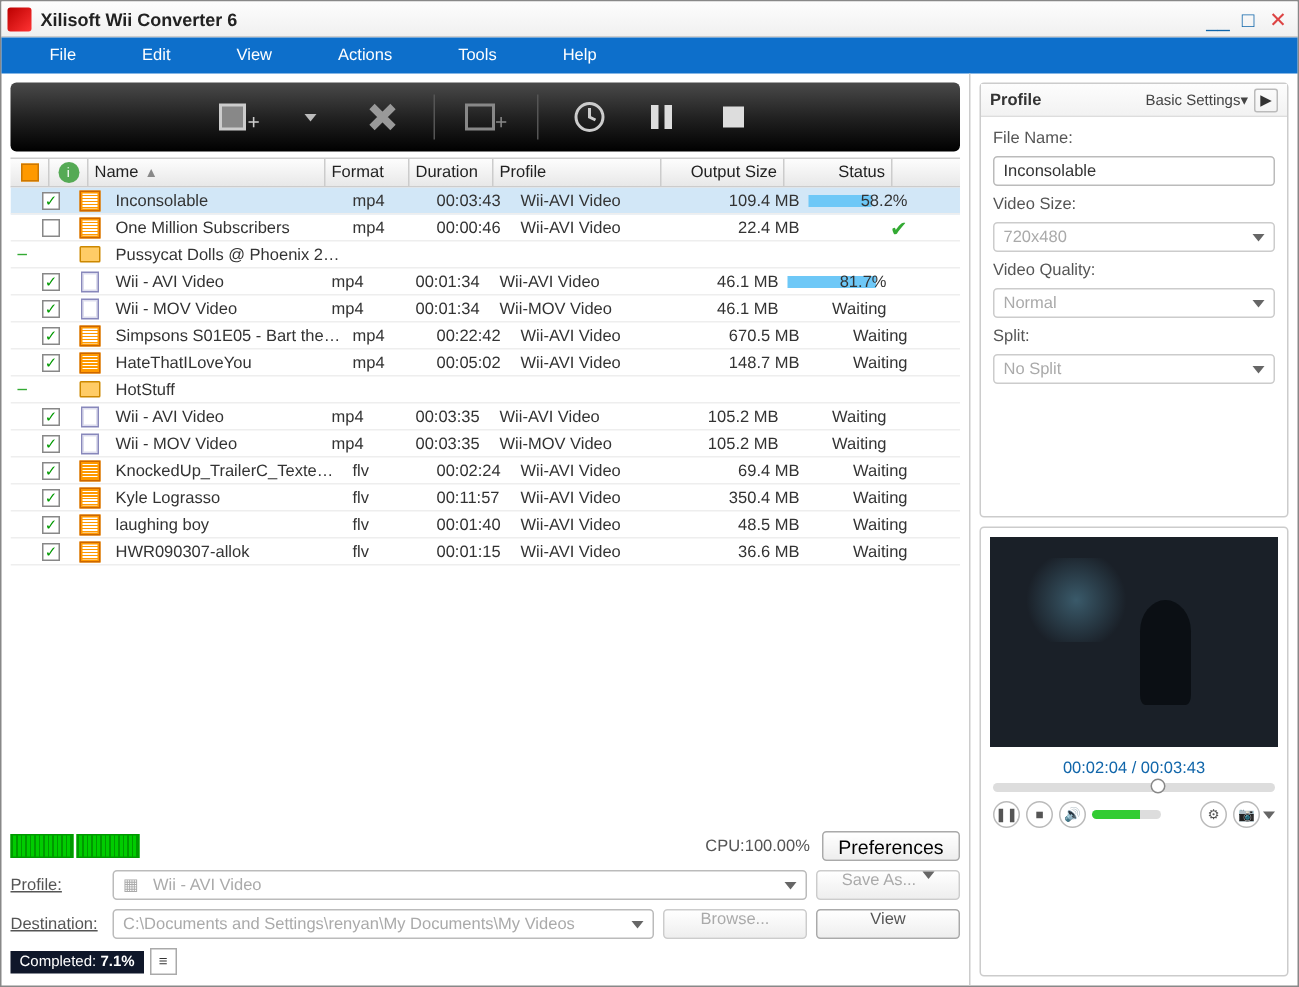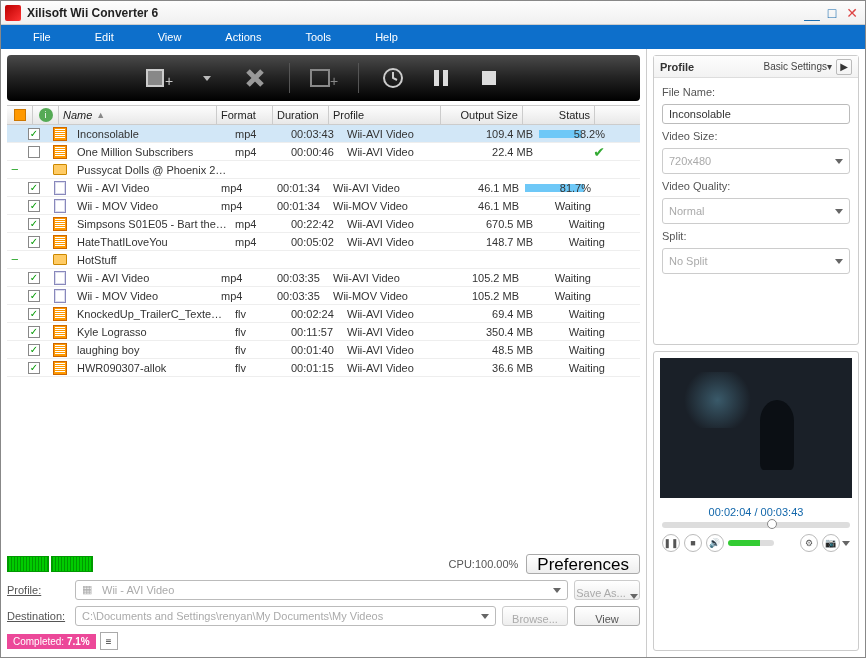--- a/index.html
+++ b/index.html
@@ -17,21 +17,21 @@
 .content { flex: 1; display: flex; }
 .leftpane { width: 646px; display: flex; flex-direction: column; border-right: 1px solid #ccc; }
 .toolbar { height: 46px; margin: 6px 6px 4px 6px; background: linear-gradient(#4a4a4a,#222 50%,#000); border-radius: 4px; display: flex; align-items: center; justify-content: center; gap: 8px; }
 .toolbar .sep { width: 1px; height: 30px; background: #555; margin: 0 6px; }
 .tbtn { width: 40px; height: 36px; display: flex; align-items: center; justify-content: center; color: #ccc; cursor: pointer; }
 .tbtn svg { fill: #bbb; }
 .listhdr { height: 20px; display: flex; background: linear-gradient(#fdfdfd,#e8e8e8); border-top: 1px solid #ccc; border-bottom: 1px solid #ccc; margin: 0 6px; font-size: 11px; color: #222; }
 .listhdr .hcell { border-right: 1px solid #ccc; padding: 2px 4px; display: flex; align-items: center; }
 .hcell.chk { width: 26px; justify-content: center; }
 .hcell.ico { width: 26px; justify-content: center; }
-.hcell.nm { width: 158px; font-style: italic; }
+.hcell.nm { width: 158px; }
 .hcell.fmt { width: 56px; }
 .hcell.dur { width: 56px; }
 .hcell.prf { width: 112px; }
 .hcell.osz { width: 82px; justify-content: flex-end; }
 .hcell.st { width: 72px; justify-content: flex-end; text-align: right; }
 .hcell.sp { flex: 1; border-right: none; }
 .hcell .sort { margin-left: 4px; color: #888; font-size: 9px; }
 .chkbox { width: 12px; height: 12px; border: 1px solid #888; background: #fff; display: inline-flex; align-items: center; justify-content: center; font-size: 10px; color: #090; }
 .chkbox.orange { background: #f90; border-color: #c70; }
 .filelist { flex: 1; margin: 0 6px; overflow: hidden; }
@@ -55,42 +55,42 @@
 .fileicon::after { content: ""; position: absolute; left: 1px; right: 1px; top: 1px; bottom: 1px; background: repeating-linear-gradient(#fff,#fff 1px,#f90 1px,#f90 2px); }
 .foldericon { width: 14px; height: 11px; background: #fc6; border: 1px solid #c80; border-radius: 1px; }
 .listicon { width: 12px; height: 14px; background: #fff; border: 1px solid #88b; box-shadow: inset 0 0 0 1px #dde; }
 .infoicon { width: 14px; height: 14px; border-radius: 50%; background: #5a5; color: #fff; text-align: center; line-height: 14px; font-size: 9px; }
 .checkmark { color: #3a3; font-size: 14px; }
 .bottomstats { height: 22px; margin: 4px 6px 2px 6px; display: flex; align-items: center; }
 .cpugraph { display: flex; gap: 2px; }
 .cpubar { width: 42px; height: 16px; background: #0c0; border: 1px solid #090; position: relative; }
 .cpubar::after { content:""; position:absolute; inset:0; background: repeating-linear-gradient(90deg, rgba(0,0,0,.25) 0 1px, transparent 1px 3px); }
 .cputxt { flex: 1; text-align: right; color: #555; margin-right: 8px; }
-.prefbtn { height: 20px; padding: 0 10px; border: 1px solid #aaa; border-radius: 3px; background: linear-gradient(#fff,#eee); cursor: pointer; font-size: 17px; }
+.prefbtn { height: 20px; padding: 0 10px; border: 1px solid #aaa; border-radius: 3px; background: linear-gradient(#fff,#eee); cursor: pointer; font-size: 13px; }
 .footerrow { height: 22px; margin: 2px 6px; display: flex; align-items: center; gap: 6px; color: #555; }
 .footerrow .lbl { text-decoration: underline; width: 62px; }
 .footerrow .drop { flex: 1; height: 20px; border: 1px solid #bbb; border-radius: 3px; background: #fff; display: flex; align-items: center; padding: 0 6px; color: #aaa; }
 .footerrow .drop .ficon { width: 14px; height: 14px; margin-right: 6px; }
 .footerrow .drop .arr { margin-left: auto; color: #888; }
-.footerrow .btn { width: 66px; height: 20px; border: 1px solid #aaa; border-radius: 3px; background: linear-gradient(#fff,#eee); font-size: 11px; display: flex; align-items: flex-end; justify-content: center; cursor: pointer; }
+.footerrow .btn { width: 96px; height: 20px; border: 1px solid #aaa; border-radius: 3px; background: linear-gradient(#fff,#eee); font-size: 11px; display: flex; align-items: flex-start; justify-content: center; cursor: pointer; }
 .footerrow .btn.dis { color: #aaa; border-color: #ccc; }
 .statusbar { height: 20px; margin: 2px 6px 6px 6px; display: flex; align-items: center; font-size: 10px; }
-.statusbar .green { background: #ec4899; color: #fff; padding: 2px 6px; }
+.statusbar .green { background: #0f172a; color: #fff; padding: 2px 6px; }
 .statusbar .rest { flex: 1; background: #444; color: #fff; padding: 2px 6px; overflow: hidden; white-space: nowrap; }
 .statusbar .sbicon { width: 18px; height: 18px; border: 1px solid #aaa; margin-left: 4px; display: flex; align-items: center; justify-content: center; cursor: pointer; }
 .rightpane { width: 218px; display: flex; flex-direction: column; padding: 6px; gap: 6px; }
 .panel { border: 1px solid #ccc; border-radius: 3px; background: #fff; display: flex; flex-direction: column; }
 .panel.profile { flex: 0 0 auto; height: 290px; }
 .panelhdr { height: 22px; border-bottom: 1px solid #ddd; display: flex; align-items: center; padding: 0 6px; background: linear-gradient(#fdfdfd,#f2f2f2); }
 .panelhdr .ptitle { font-weight: bold; color: #333; }
 .panelhdr .psel { margin-left: auto; color: #444; font-size: 10px; cursor: pointer; }
 .panelhdr .parrow { width: 16px; height: 16px; border: 1px solid #bbb; border-radius: 2px; margin-left: 4px; display: flex; align-items: center; justify-content: center; font-size: 10px; cursor: pointer; }
 .panelbody { padding: 8px; display: flex; flex-direction: column; gap: 6px; font-size: 11px; color: #555; }
 .panelbody input[type=text] { height: 20px; border: 1px solid #bbb; border-radius: 3px; padding: 0 6px; font-size: 11px; color: #333; }
-.panelbody .dropfield { height: 20px; border: 1px solid #ccc; border-radius: 3px; padding: 12px 6px; display: flex; align-items: center; color: #aaa; }
+.panelbody .dropfield { height: 20px; border: 1px solid #ccc; border-radius: 3px; padding: 0 6px; display: flex; align-items: center; color: #aaa; }
 .panelbody .dropfield .arr { margin-left: auto; }
 .panel.preview { flex: 1; }
 .previewimg { margin: 6px; height: 140px; background: #1a2028; position: relative; overflow: hidden; }
 .previewimg .silhouette { position: absolute; left: 52%; top: 30%; width: 34px; height: 70px; background: #0b0f14; border-radius: 50% 50% 10% 10% / 30% 30% 10% 10%; }
 .previewimg .light { position: absolute; left: 10%; top: 10%; width: 40%; height: 40%; background: radial-gradient(circle,#3a5a6a 0%,transparent 70%); }
 .timebar { text-align: center; color: #16a; font-size: 11px; padding: 2px 0; }
 .seekbar { height: 6px; margin: 2px 8px; background: #ddd; border-radius: 3px; position: relative; }
 .seekbar .knob { position: absolute; left: 56%; top: -3px; width: 10px; height: 10px; background: #fff; border: 1px solid #888; border-radius: 50%; }
 .playerctrl { display: flex; align-items: center; gap: 4px; padding: 4px 8px 8px 8px; }
 .pcbtn { width: 18px; height: 18px; border: 1px solid #bbb; border-radius: 9px; display: flex; align-items: center; justify-content: center; font-size: 9px; color: #555; cursor: pointer; background: #fff; }

